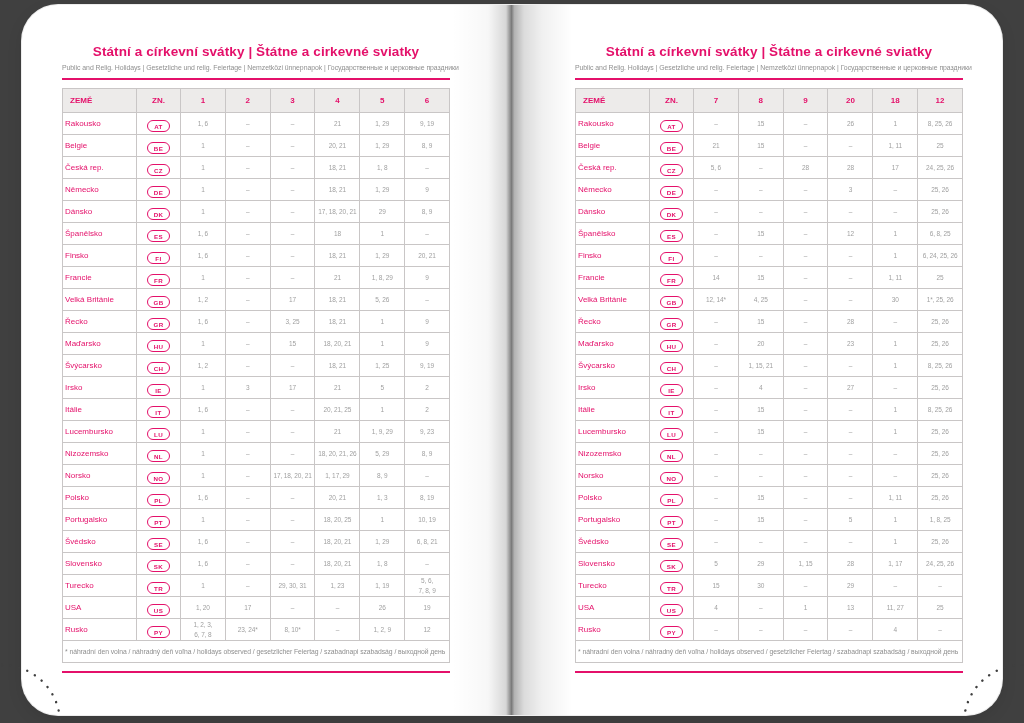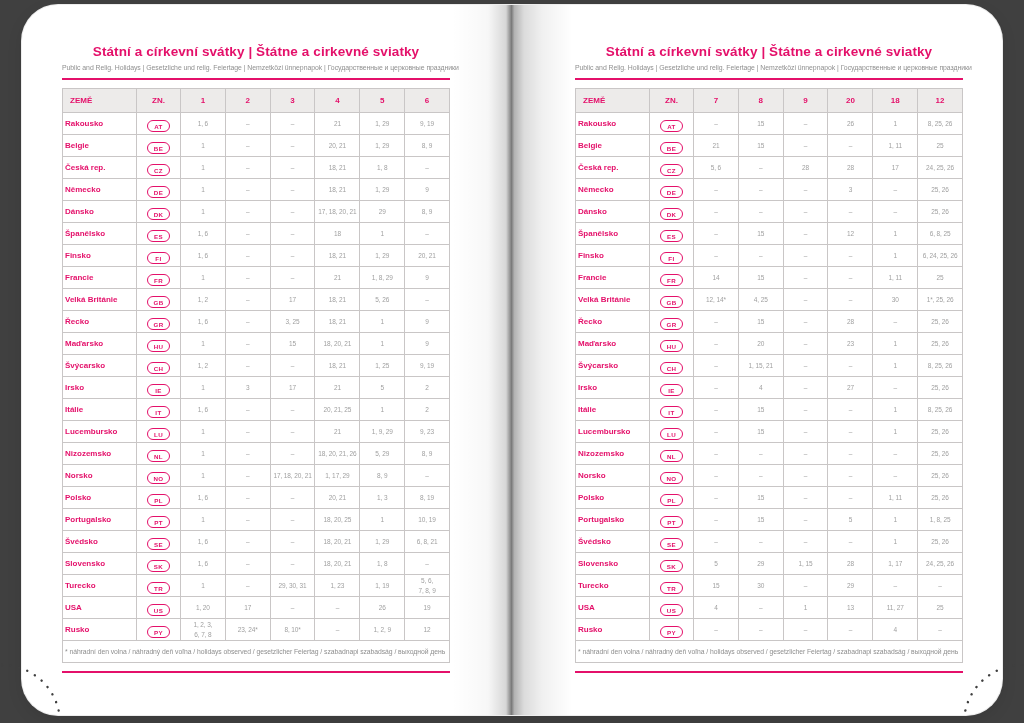--- a/index.html
+++ b/index.html
@@ -28,21 +28,21 @@
               text-align:center;letter-spacing:0.1px;}
   .page-subtitle{color:#8f8f8f;font-size:6.9px;line-height:10px;text-align:center;
                  margin-top:3px;white-space:nowrap;letter-spacing:-0.05px;}
   .rule{height:2px;background:var(--accent);margin-top:5px;}
   .rule.bottom{margin-top:8px;}
   table.holidays{border-collapse:collapse;table-layout:fixed;width:388px;margin-top:8px;}
   table.holidays th{background:var(--headbg);color:var(--accent);font-weight:bold;
       font-size:8px;border:1px solid var(--border);height:23px;text-align:center;padding:0 12px;}
   table.holidays th.th-country{text-align:left;padding-left:7px;}
   table.holidays td{border:1px solid var(--border);height:19px;padding:1px 2px;box-sizing:content-box;}
-  td.country{color:var(--accent);font-weight:bold;font-size:8px;text-align:left;
+  td.country{color:var(--accent);font-weight:normal;font-size:8px;text-align:left;
              padding-left:7px;white-space:nowrap;}
   td.codecell{text-align:center;}
   .code-badge{display:inline-block;border:1px solid var(--accent);color:var(--accent);
       border-radius:9px;font-size:6.2px;font-weight:bold;padding:1.5px 5px;min-width:11px;
       letter-spacing:0.4px;line-height:7px;}
   td.val{color:var(--val);font-size:6.5px;text-align:center;white-space:pre-line;
          line-height:1.45;letter-spacing:-0.1px;}
   td.footnote{color:#8f8f8f;font-size:6.8px;text-align:left;padding:5px 7px;
               letter-spacing:-0.05px;}
   .corner-dots{position:absolute;pointer-events:none;}

